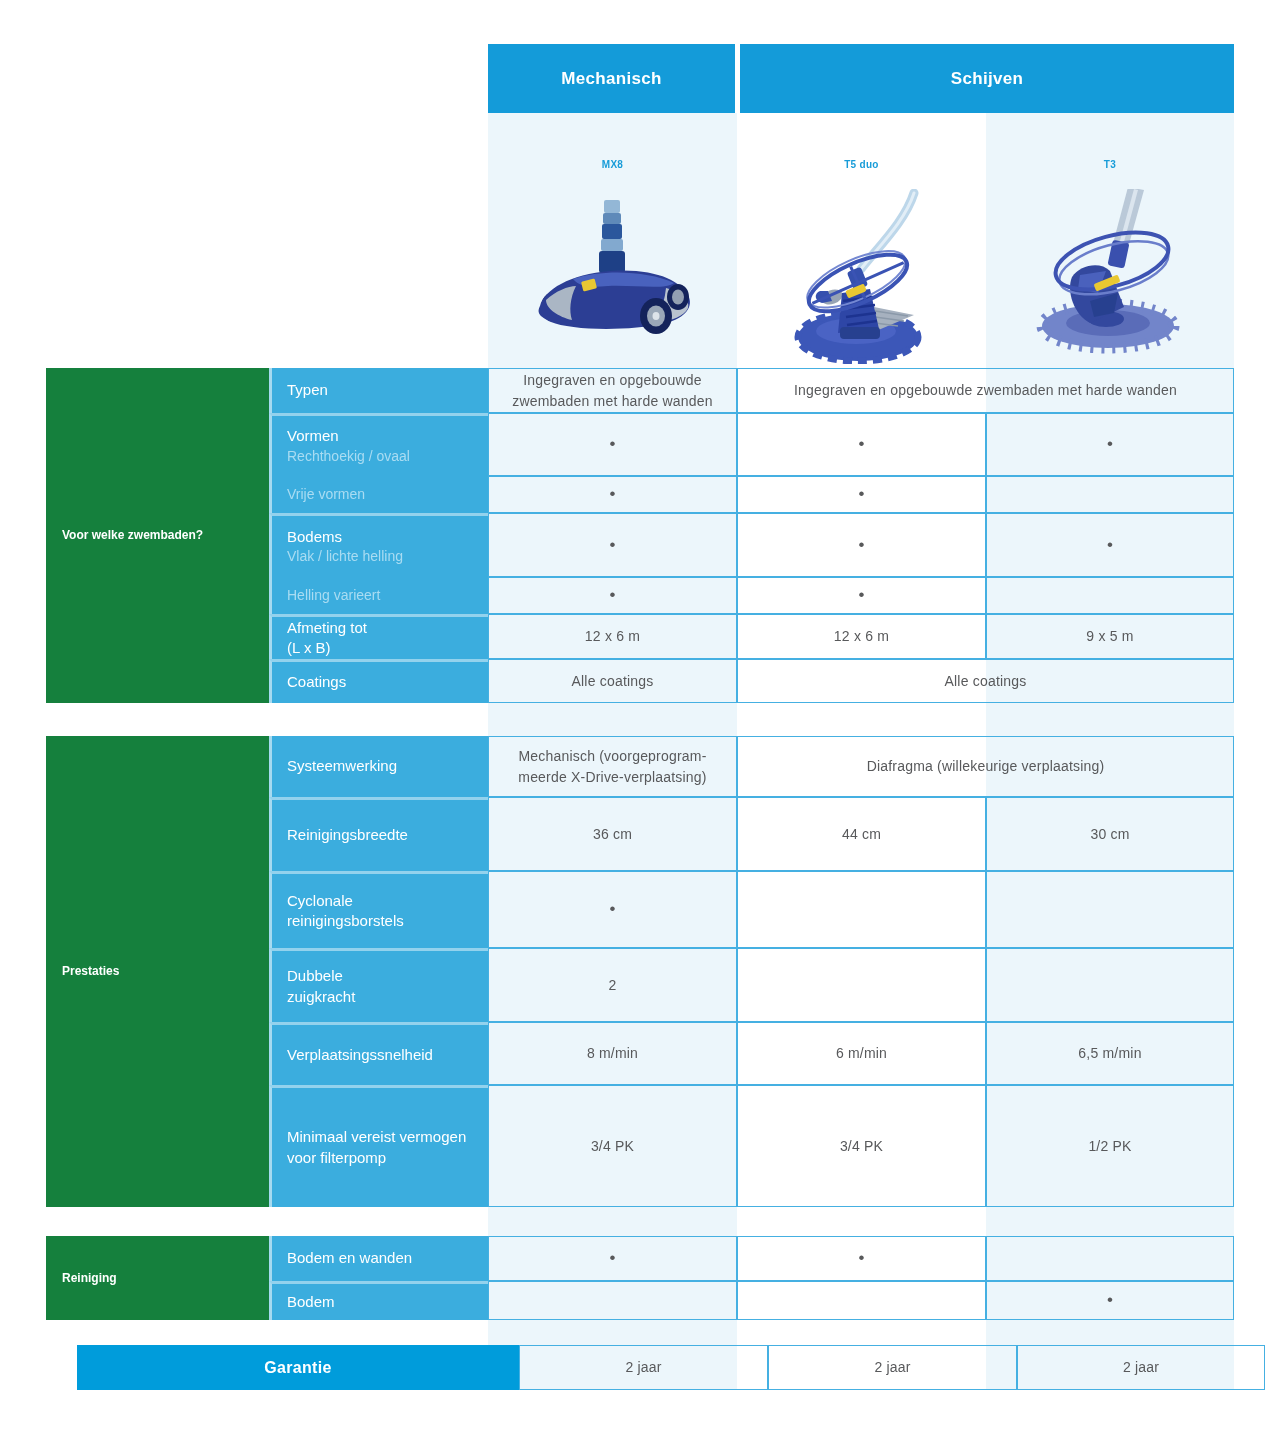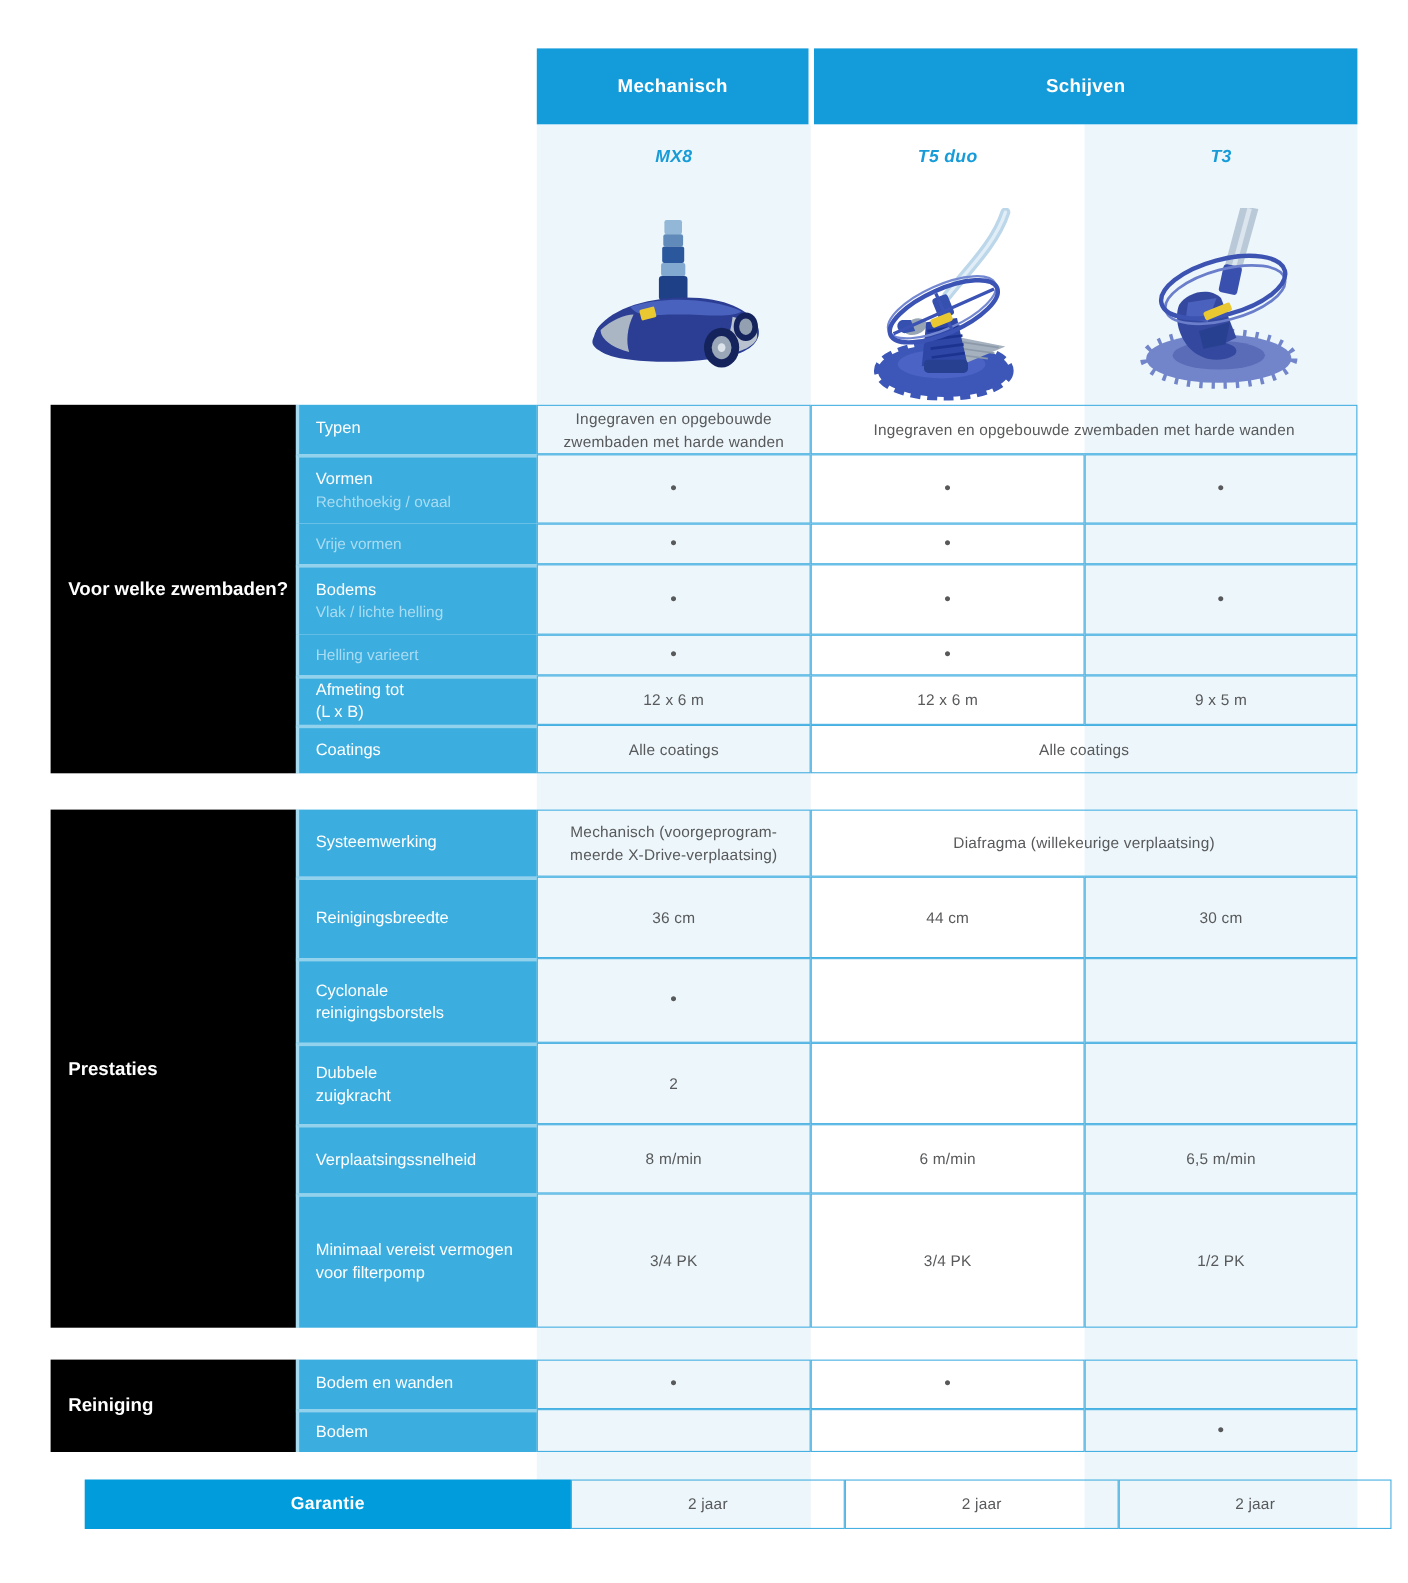--- a/index.html
+++ b/index.html
@@ -8,30 +8,30 @@
 
   
   .stripe{position:absolute;top:113px;height:1277px;background:#ecf6fb;}
 
   
   .hgroup{position:absolute;top:44px;height:69px;background:#149bd9;color:#fff;
           font-weight:bold;font-size:17px;letter-spacing:.3px;
           display:flex;align-items:center;justify-content:center;}
 
   
-  .pname{position:absolute;top:125px;height:36px;display:flex;align-items:center;
-         justify-content:center;color:#189cd8;font-weight:bold;font-size:16px;letter-spacing:.3px;font-style:italic;}
+  .pname{position:absolute;top:146px;height:36px;display:flex;align-items:center;
+         justify-content:center;color:#189cd8;font-weight:bold;font-size:10px;letter-spacing:.3px;}
 
   
   .pimg{position:absolute;top:190px;height:172px;display:flex;align-items:center;justify-content:center;}
 
   
   .sec{position:absolute;left:46px;width:1188px;display:grid;
        grid-template-columns:223px 219px 249px 249px 248px;}
-  .alabel{grid-column:1;background:#000000;color:#fff;font-weight:bold;font-size:17px;
+  .alabel{grid-column:1;background:#15803d;color:#fff;font-weight:bold;font-size:12px;
           display:flex;align-items:center;padding-left:16px;box-sizing:border-box;line-height:1.4;}
   .bcell{grid-column:2;background:#3badde;color:#fff;display:flex;flex-direction:column;
          justify-content:center;padding-left:15px;padding-right:8px;box-sizing:border-box;
          border-left:3px solid rgba(255,255,255,.55);}
   .bcell.sep{border-top:3px solid rgba(255,255,255,.45);}
   .bmain{font-size:15px;line-height:1.35;white-space:pre-line;}
   .bsub{font-size:14px;color:#a9dcf2;line-height:1.35;white-space:pre-line;}
   .cell{border:1px solid #45b0e2;display:flex;align-items:center;justify-content:center;
         text-align:center;color:#58595b;font-size:14px;line-height:1.45;white-space:pre-line;
         box-sizing:border-box;padding:4px 12px;letter-spacing:.2px;background:transparent;}

